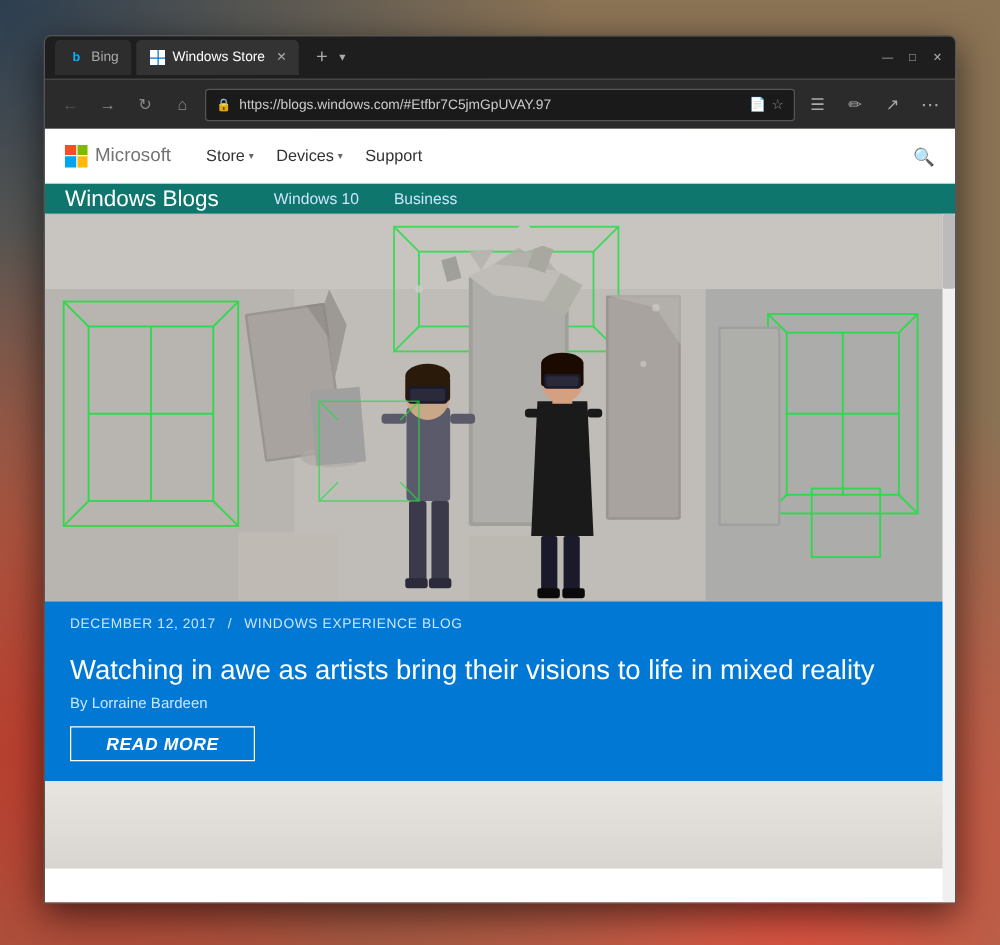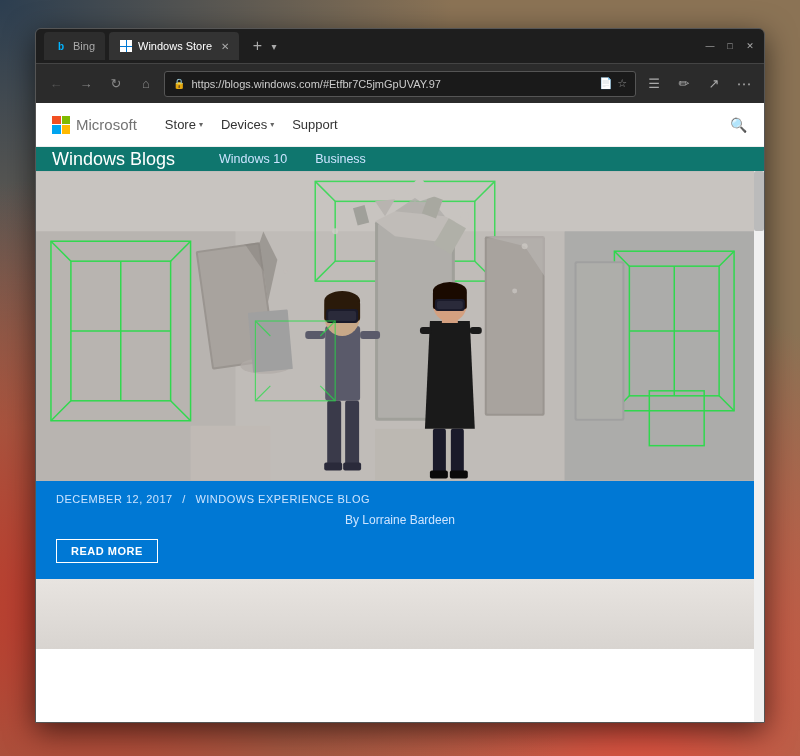--- a/index.html
+++ b/index.html
@@ -326,21 +326,21 @@
     }
 
     .hero-caption-bar {
       background: #0078d4;
       padding: 12px 20px 16px;
     }
 
     .hero-meta {
       font-size: 11px;
       color: #cce4ff;
-      margin-bottom: 8px;
+      margin-bottom: 18px;
       text-transform: uppercase;
       letter-spacing: 0.5px;
     }
 
     .hero-meta span {
       color: #cce4ff;
     }
 
     .hero-meta .separator {
       margin: 0 6px;
@@ -351,34 +351,34 @@
       color: #fff;
       font-weight: 400;
       margin-bottom: 6px;
       line-height: 1.2;
     }
 
     .hero-author {
       font-size: 12px;
       color: #cce4ff;
       margin-bottom: 12px;
-      text-align: center;
     }
 
     .read-more-btn {
       display: inline-block;
       border: 1.5px solid #fff;
       color: #fff;
-      font-size: 11px;
-      padding: 5px 14px;
+      font-size: 14px;
+      padding: 5px 28px;
       font-weight: 600;
       letter-spacing: 0.5px;
       cursor: pointer;
       background: transparent;
       text-transform: uppercase;
+      font-style: italic;
     }
 
     .next-article-preview {
       height: 70px;
       background: #f5f5f0;
       flex-shrink: 0;
     }
 
     .scrollbar-track {
       position: absolute;
@@ -656,20 +656,21 @@
             </g>
           </svg>
         </div>
 
         <div class="hero-caption-bar">
           <div class="hero-meta">
             <span>DECEMBER 12, 2017</span>
             <span class="separator">/</span>
             <span>Windows Experience Blog</span>
           </div>
+          <div class="hero-title">Watching in awe as artists bring their visions to life in mixed reality</div>
           <div class="hero-author">By Lorraine Bardeen</div>
           <button class="read-more-btn">READ MORE</button>
         </div>
 
         <div class="next-article-preview">
           <div style="height:100%; background: linear-gradient(to bottom, #e8e4e0, #d8d4d0); display:flex; align-items:flex-start; padding:8px 16px;">
           </div>
         </div>
       </div>
 

